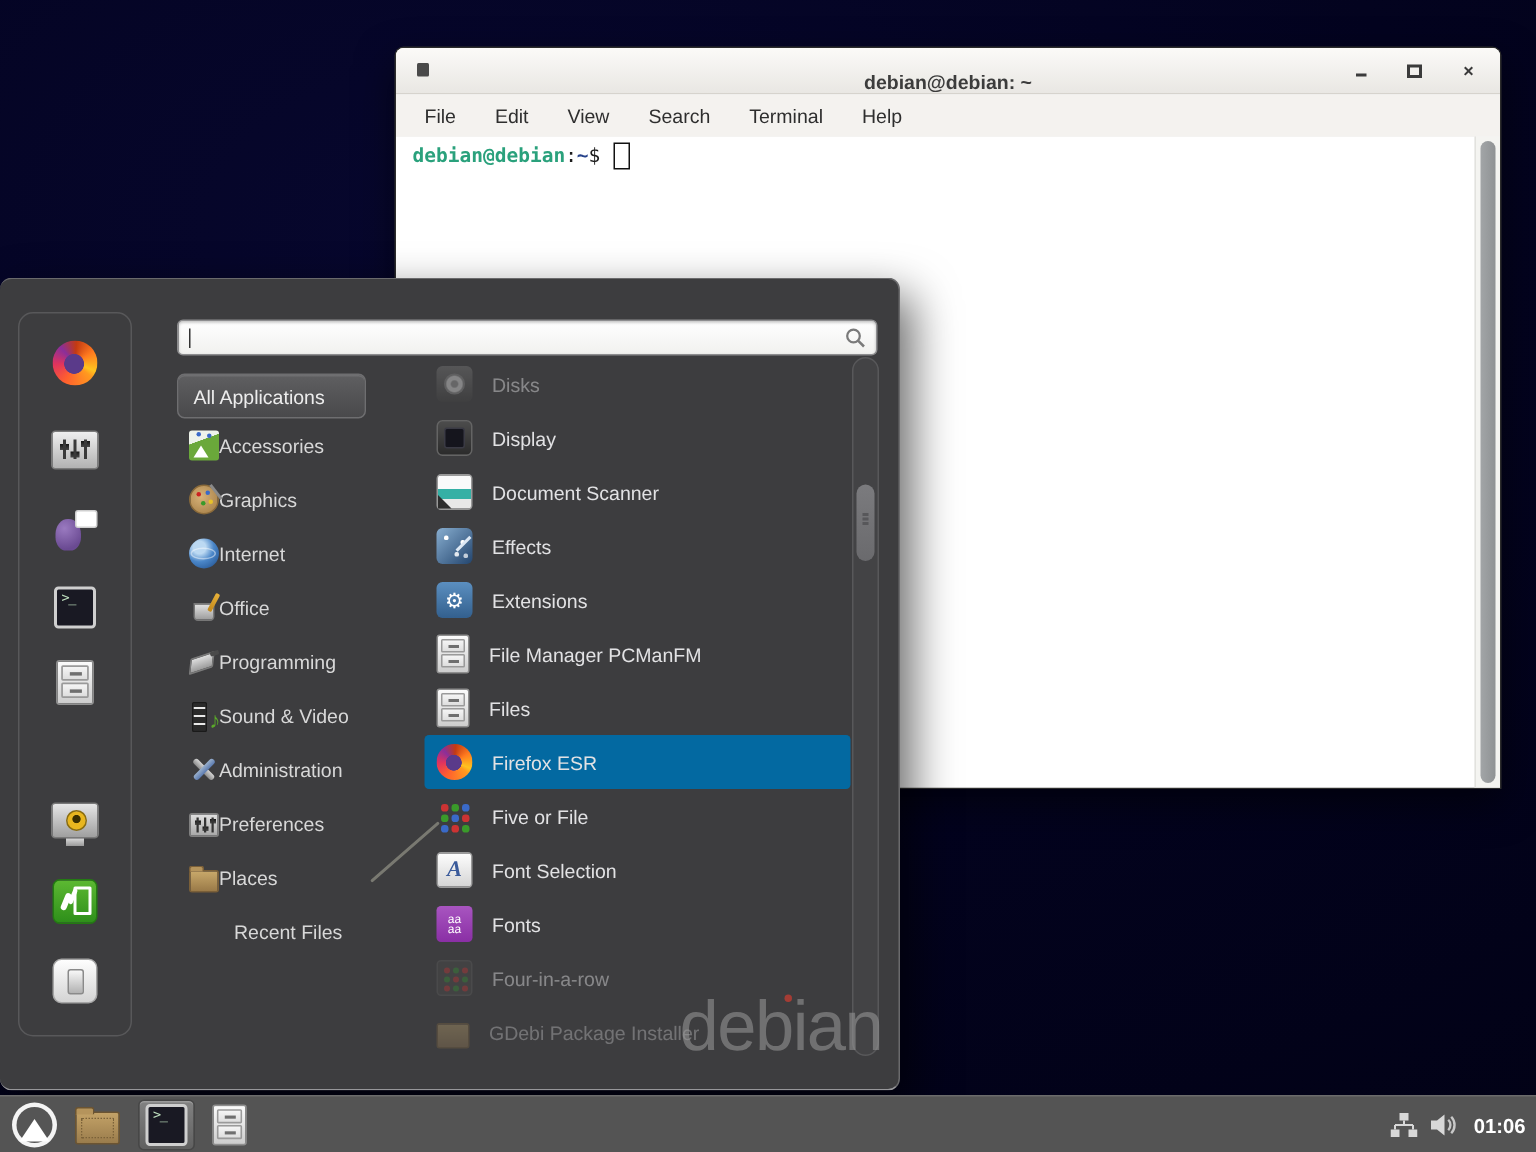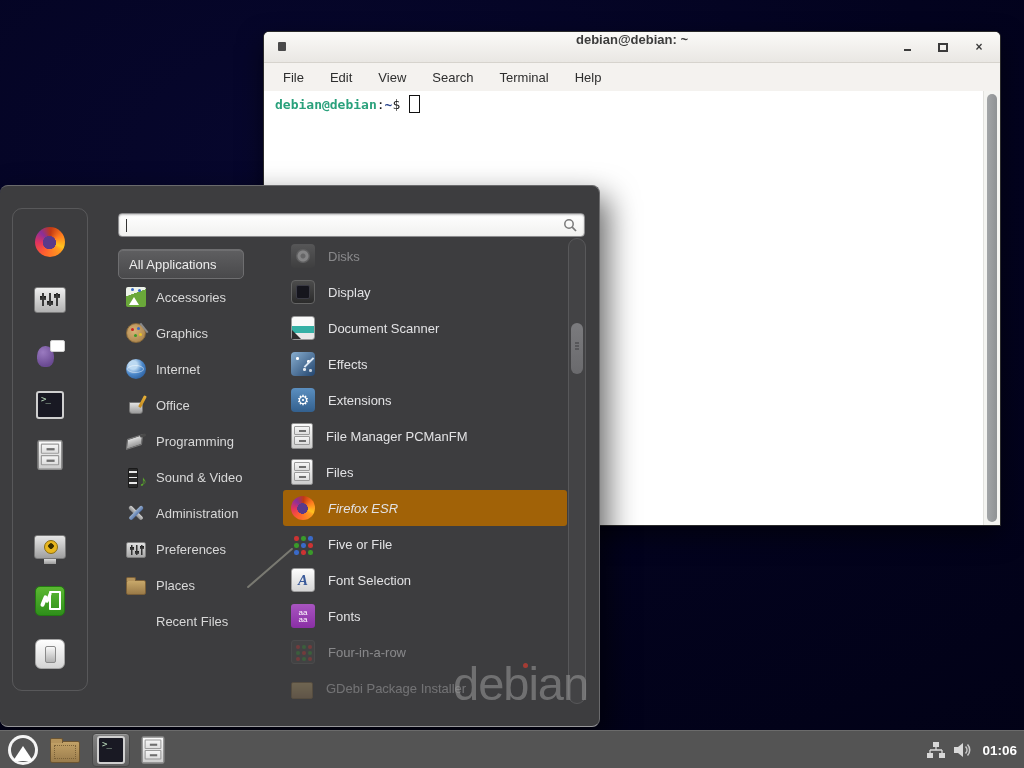--- a/index.html
+++ b/index.html
@@ -6,21 +6,21 @@
   .screen{position:relative;width:1024px;height:768px;overflow:hidden;
           font-family:"Liberation Sans","DejaVu Sans",sans-serif;
           background:radial-gradient(140% 120% at 30% 20%, #07072e 0%, #03031f 45%, #010112 100%);}
 
   
   .term-win{position:absolute;left:264px;top:32px;width:736px;height:493px;z-index:10;
             border-radius:5px 5px 0 0;
             box-shadow:0 0 0 1px #2c2c2c, 0 10px 26px rgba(0,0,0,.55);background:#fff;}
   .titlebar{position:relative;height:30px;border-radius:5px 5px 0 0;
             background:linear-gradient(#fbfaf8,#e9e7e3);border-bottom:1px solid #d6d3cd;
-            display:flex;align-items:flex-start;justify-content:center;}
+            display:flex;align-items:flex-end;justify-content:center;}
   .title-text{font-size:13px;font-weight:bold;color:#3c3c3c;}
   .win-icon{position:absolute;left:14px;top:10px;width:8px;height:9px;background:#4a4a4a;border-radius:1px;}
   .win-btns{position:absolute;right:14px;top:0;height:30px;display:flex;align-items:center;gap:22px;}
   .wbtn{width:14px;height:14px;display:flex;align-items:center;justify-content:center;cursor:default;}
   .wbtn-min::before{content:"";width:7px;height:2px;background:#3b3b3b;margin-top:6px;}
   .wbtn-max::before{content:"";width:6px;height:5px;border:2px solid #3b3b3b;}
   .wbtn-close{font-size:12px;font-weight:bold;color:#3b3b3b;line-height:14px;}
   .menubar{height:28px;background:#f4f2ef;border-bottom:1px solid #dedbd5;
            display:flex;align-items:center;padding-left:19px;gap:26px;}
   .menubar .mitem{font-size:13px;color:#2e2e2e;}
@@ -54,29 +54,29 @@
   .caret{position:absolute;left:7px;top:5px;width:1px;height:13px;background:#333;}
   .mag{position:absolute;right:6px;top:4px;}
 
   
   .all-apps-btn{position:absolute;left:118px;top:63px;width:126px;height:30px;box-sizing:border-box;
                 background:linear-gradient(#5f5f61,#49494b);border:1px solid #6e6e70;border-radius:5px;
                 box-shadow:inset 0 1px 0 rgba(255,255,255,.10);
                 display:flex;align-items:center;padding-left:10px;
                 font-size:13px;color:#ededed;}
   .cat-list{position:absolute;left:118px;top:93px;width:160px;}
-  .cat-row{height:36px;display:flex;align-items:center;gap:10px;padding-left:8px;}
+  .cat-row{height:36px;display:flex;align-items:center;gap:0;padding-left:8px;}
   .cat-row .clabel{font-size:13px;color:#d8d8d8;white-space:nowrap;}
   .cat-row.no-icon{padding-left:38px;}
 
   
   .app-list{position:absolute;left:283px;top:52px;width:284px;}
   .app-row{height:36px;display:flex;align-items:center;gap:13px;padding-left:8px;border-radius:3px;}
   .app-row .alabel{font-size:13px;color:#e2e2e4;white-space:nowrap;}
-  .app-row.hover{background:#a16207;font-style:italic;}
+  .app-row.hover{background:#0369a1;}
   .app-row.faded{opacity:.45;}
   .app-row.faded-more{opacity:.32;}
 
   
   .menu-scroll{position:absolute;left:568px;top:52px;width:18px;height:466px;box-sizing:border-box;
                border:1px solid #58585a;border-radius:9px;background:#434345;}
   .menu-thumb{position:absolute;left:2px;right:2px;top:84px;height:51px;border-radius:7px;
               background:linear-gradient(#7b7b7e,#6a6a6d);}
   .menu-thumb::before{content:"";position:absolute;left:4px;right:4px;top:22px;height:1.5px;background:#57575a;
               box-shadow:0 3px 0 #57575a, 0 -3px 0 #57575a;}

